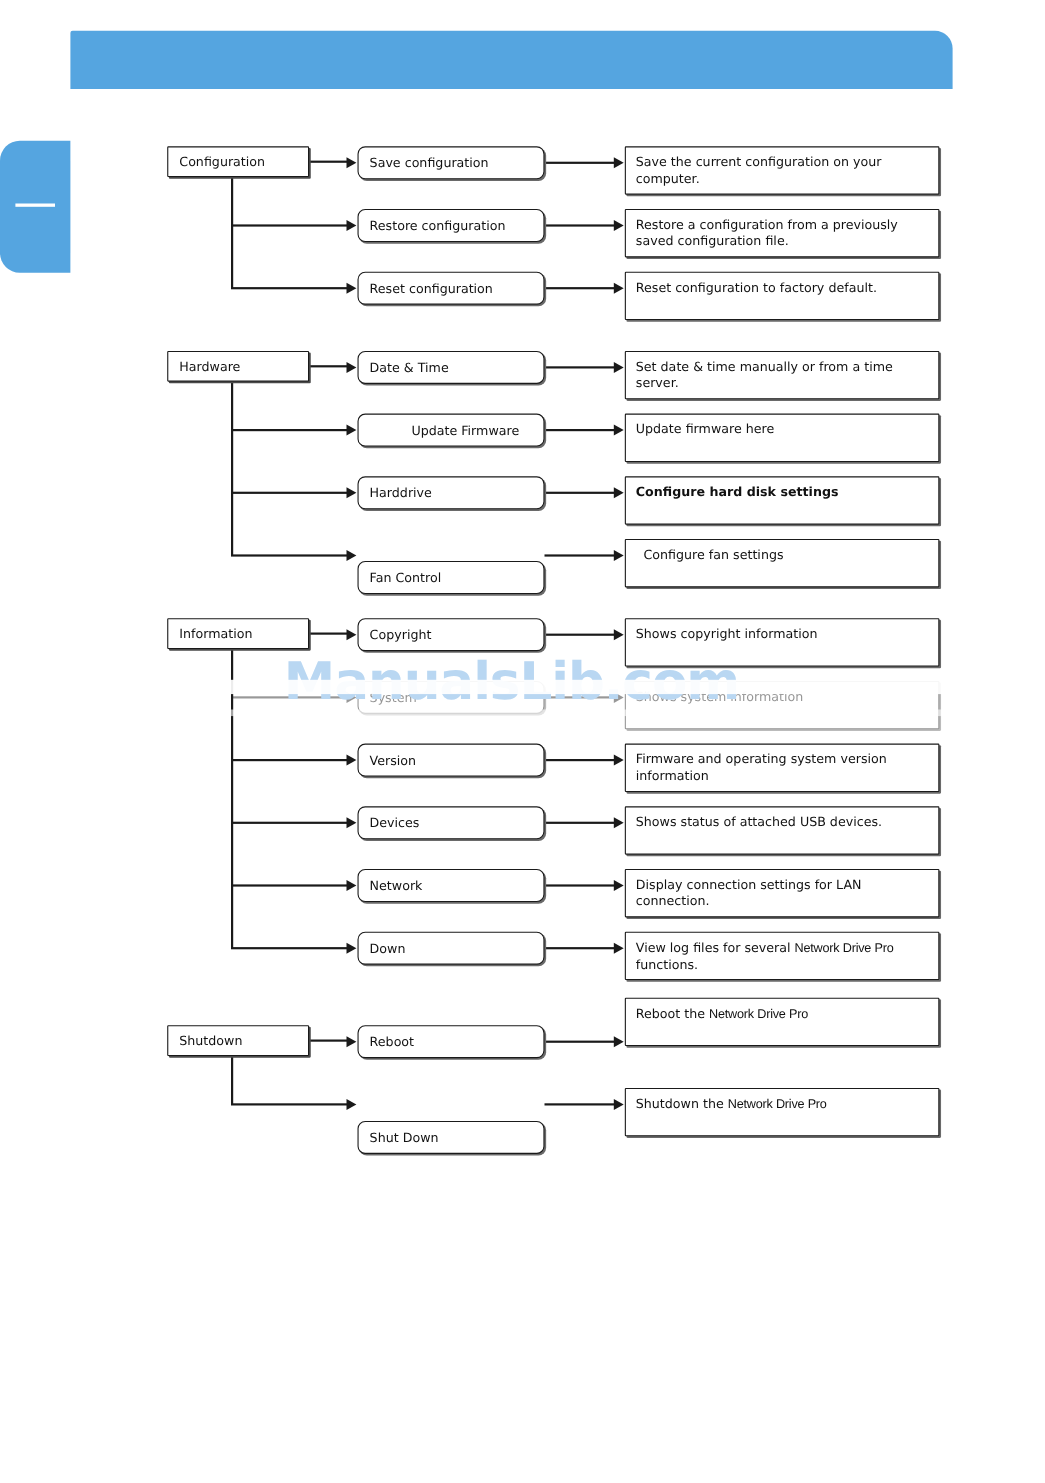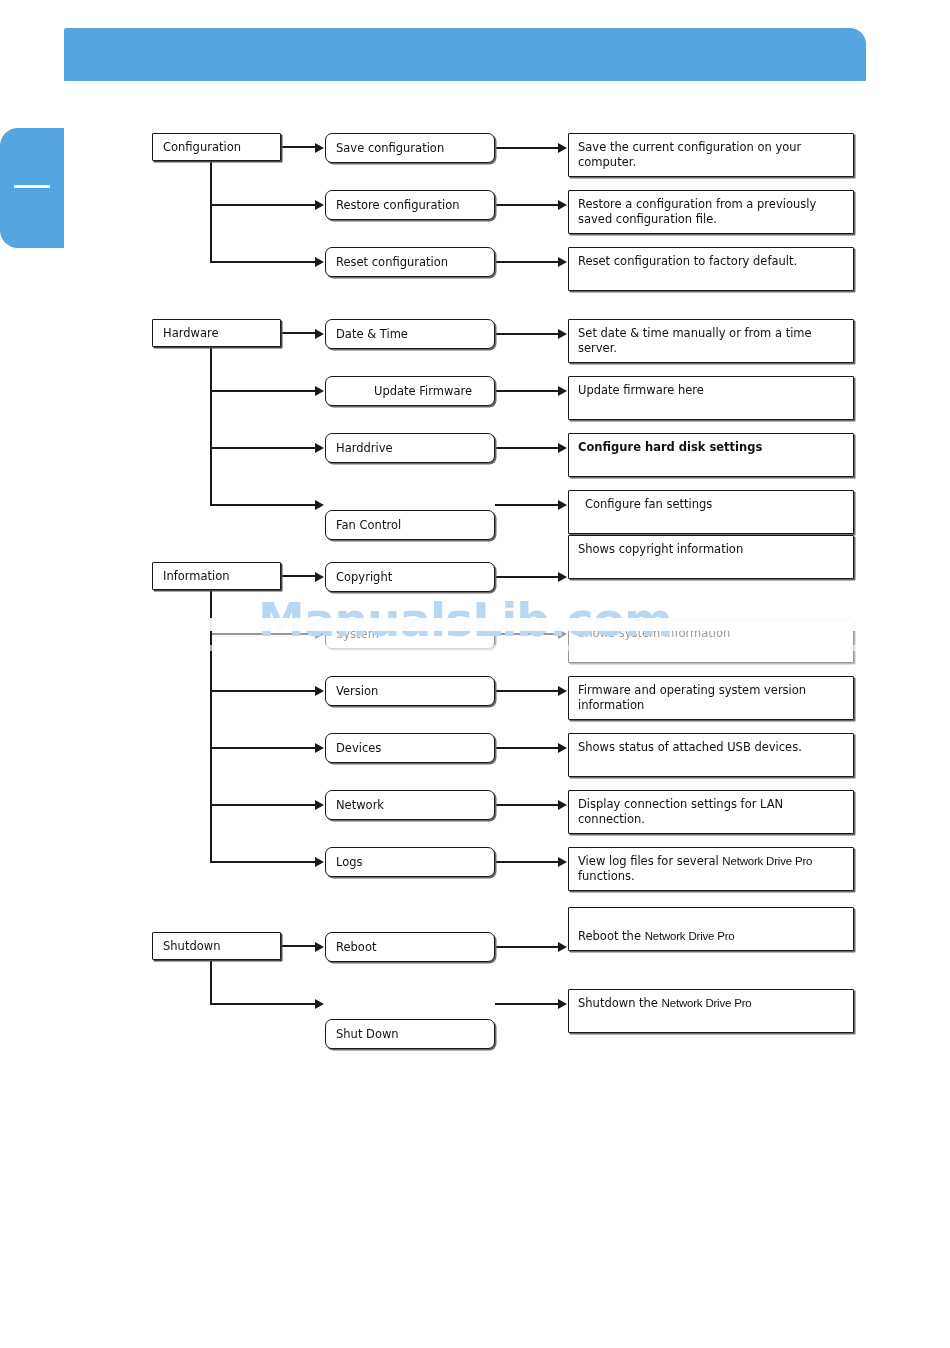--- a/index.html
+++ b/index.html
@@ -279,21 +279,21 @@
         <span>Information</span>
       </div>
       <div class="vline" style="left: 210px; top: 590px; height: 272px;"></div>
       <div class="hline" style="left: 281px; top: 575px; width: 35px;"></div>
       <div class="arrow" style="left: 315px; top: 572px;"></div>
       <div class="node sub" style="top: 562px;">
         <span>Copyright</span>
       </div>
       <div class="hline" style="left: 495px; top: 576px; width: 64px;"></div>
       <div class="arrow" style="left: 558px; top: 572px;"></div>
-      <div class="node desc" style="top: 535px;">
+      <div class="node desc" style="top: 562px;">
         <span class="dtext">Shows copyright information</span>
       </div>
       <div class="hline faded" style="left: 210px; top: 633px; width: 106px;"></div>
       <div class="arrow faded" style="left: 315px; top: 629px;"></div>
       <div class="node sub faded" style="top: 619px;">
         <span>System</span>
       </div>
       <div class="hline faded" style="left: 495px; top: 633px; width: 64px;"></div>
       <div class="arrow faded" style="left: 558px; top: 629px;"></div>
       <div class="node desc faded" style="top: 619px;">
@@ -325,39 +325,39 @@
         <span>Network</span>
       </div>
       <div class="hline" style="left: 495px; top: 804px; width: 64px;"></div>
       <div class="arrow" style="left: 558px; top: 800px;"></div>
       <div class="node desc" style="top: 790px;">
         <span class="dtext">Display connection settings for LAN connection.</span>
       </div>
       <div class="hline" style="left: 210px; top: 861px; width: 106px;"></div>
       <div class="arrow" style="left: 315px; top: 857px;"></div>
       <div class="node sub" style="top: 847px;">
-        <span>Logs</span>
+        <span>Down</span>
       </div>
       <div class="hline" style="left: 495px; top: 861px; width: 64px;"></div>
       <div class="arrow" style="left: 558px; top: 857px;"></div>
       <div class="node desc" style="top: 847px;">
         <span class="dtext">View log files for several <span class="nd-narrow">Network Drive Pro</span> functions.</span>
       </div>
       <div class="node root" style="top: 932px;">
         <span>Shutdown</span>
       </div>
       <div class="vline" style="left: 210px; top: 960px; height: 44px;"></div>
       <div class="hline" style="left: 281px; top: 945px; width: 35px;"></div>
       <div class="arrow" style="left: 315px; top: 942px;"></div>
       <div class="node sub" style="top: 932px;">
         <span>Reboot</span>
       </div>
       <div class="hline" style="left: 495px; top: 946px; width: 64px;"></div>
       <div class="arrow" style="left: 558px; top: 942px;"></div>
-      <div class="node desc" style="top: 907px; align-items: flex-end;">
+      <div class="node desc" style="top: 907px;">
         <span class="dtext">Reboot the <span class="nd-narrow">Network Drive Pro</span></span>
       </div>
       <div class="hline" style="left: 210px; top: 1003px; width: 106px;"></div>
       <div class="arrow" style="left: 315px; top: 999px;"></div>
       <div class="node sub" style="top: 1019px;">
         <span>Shut Down</span>
       </div>
       <div class="hline" style="left: 495px; top: 1003px; width: 64px;"></div>
       <div class="arrow" style="left: 558px; top: 999px;"></div>
       <div class="node desc" style="top: 989px;">

